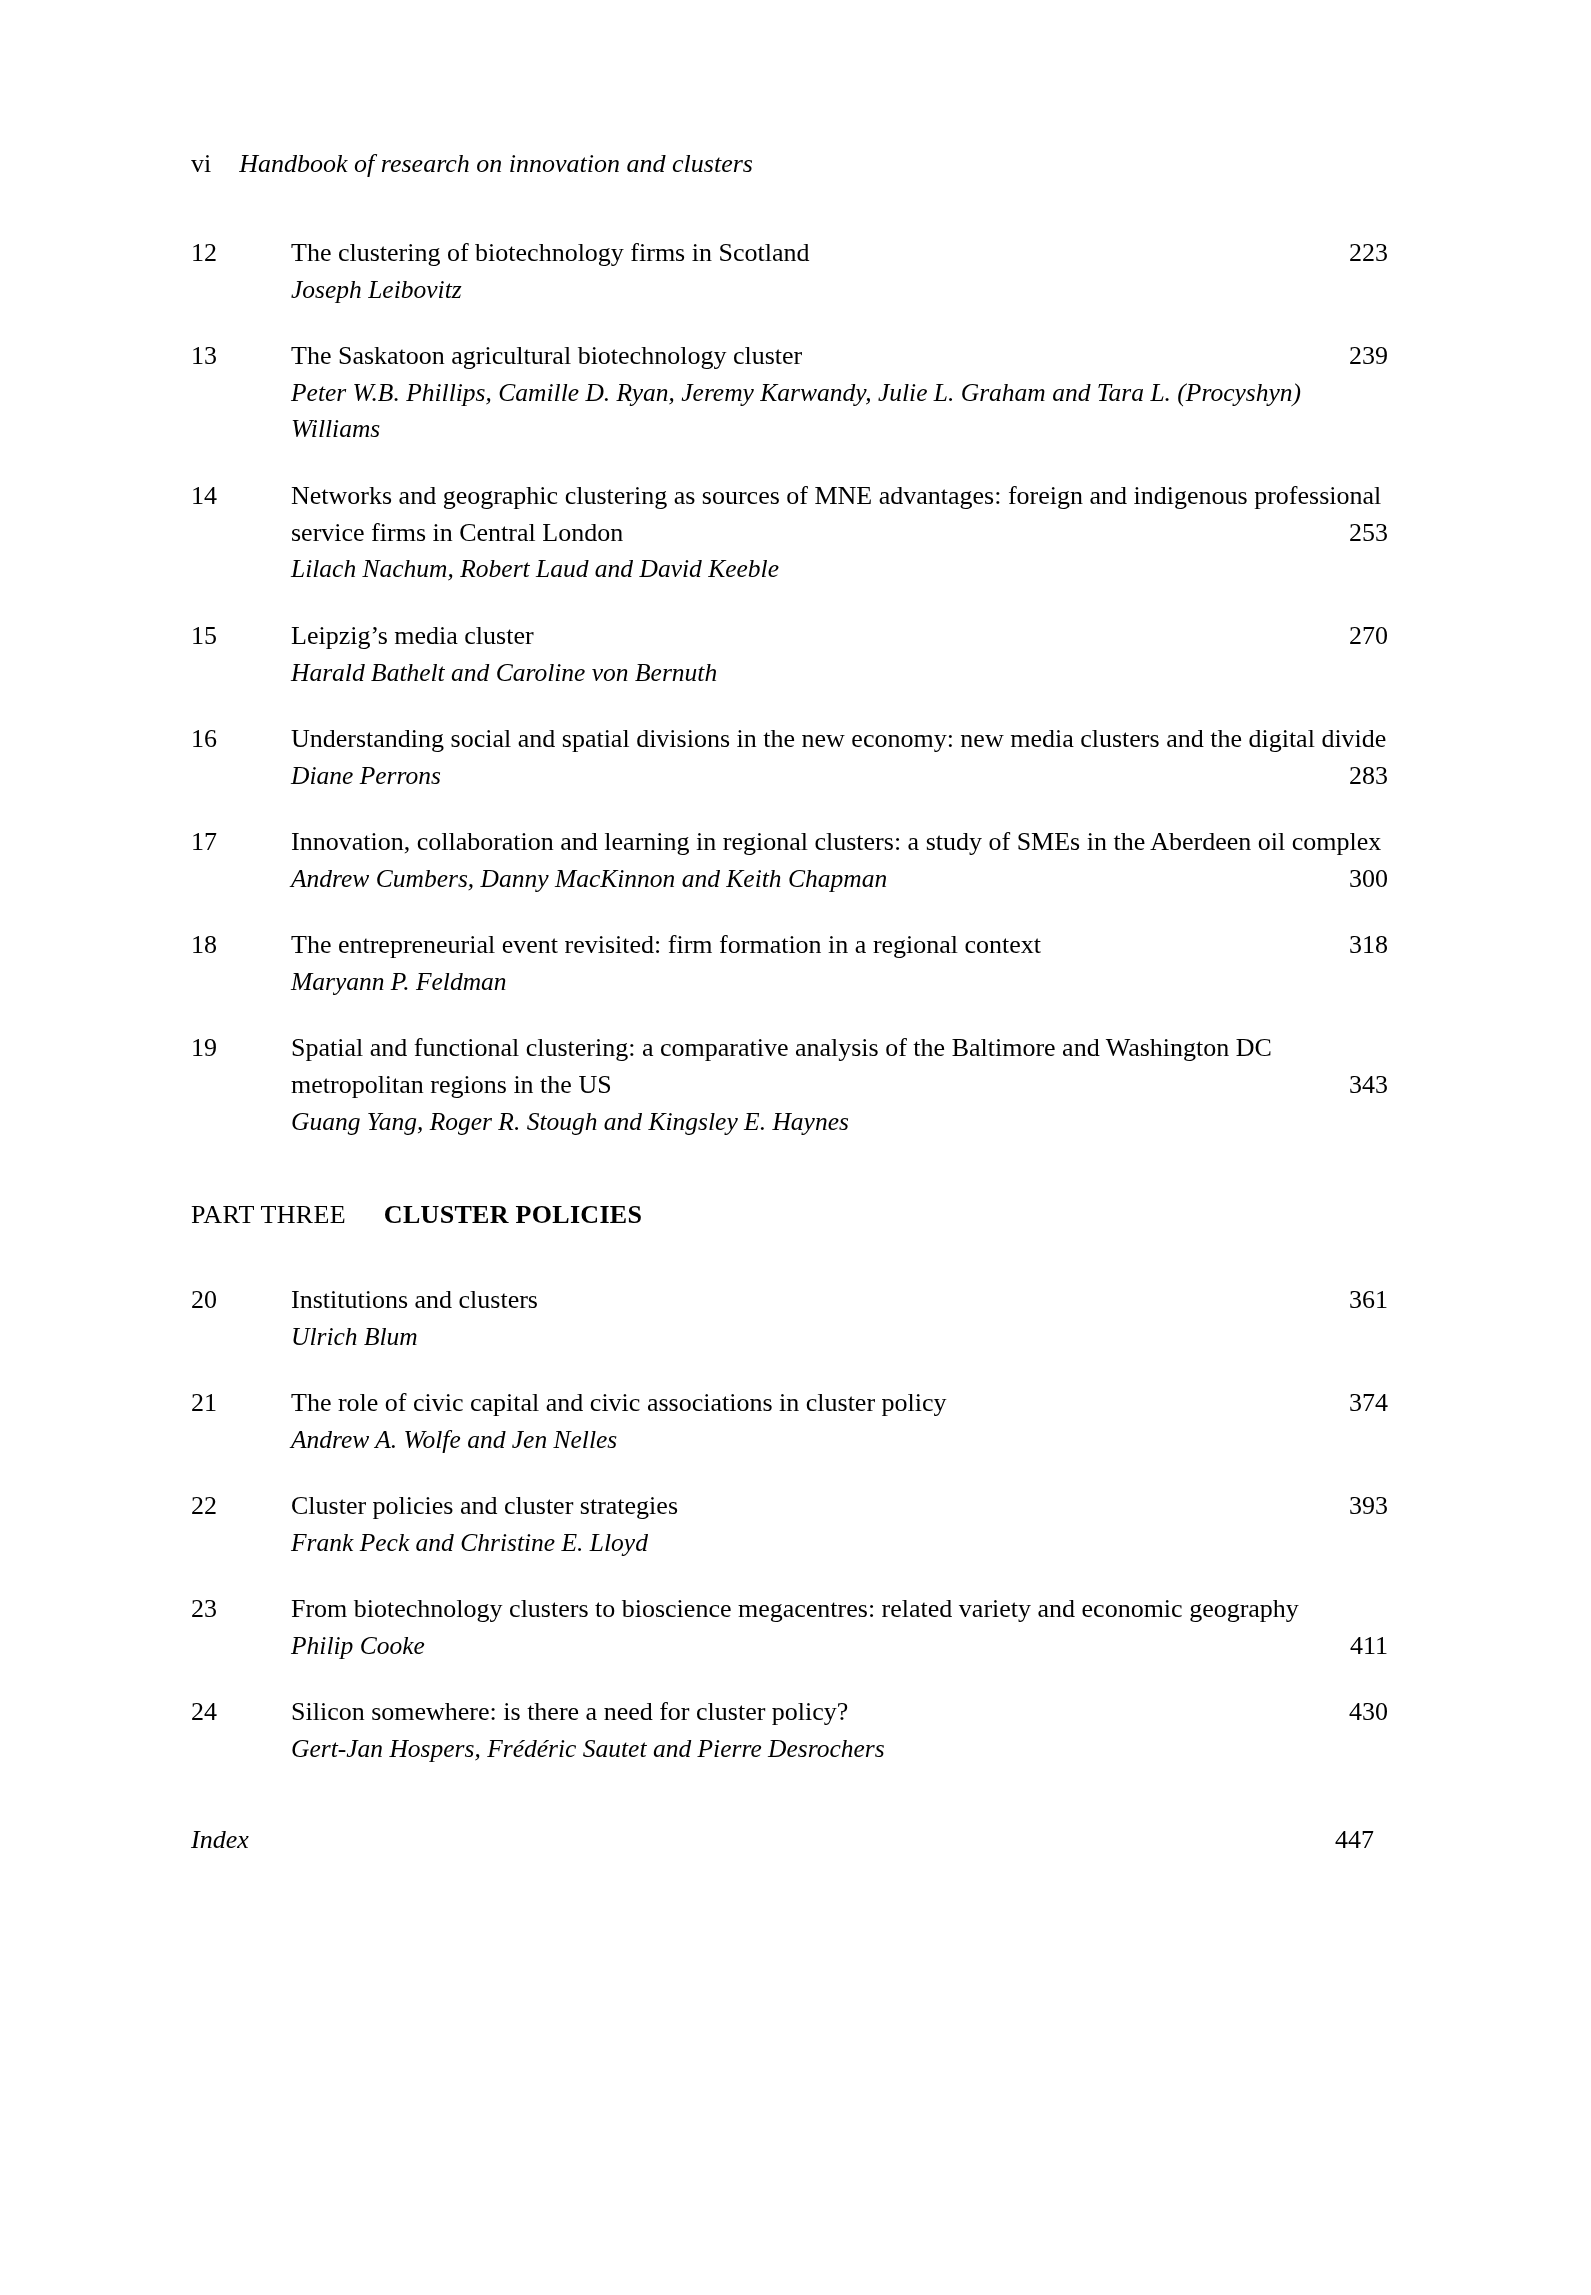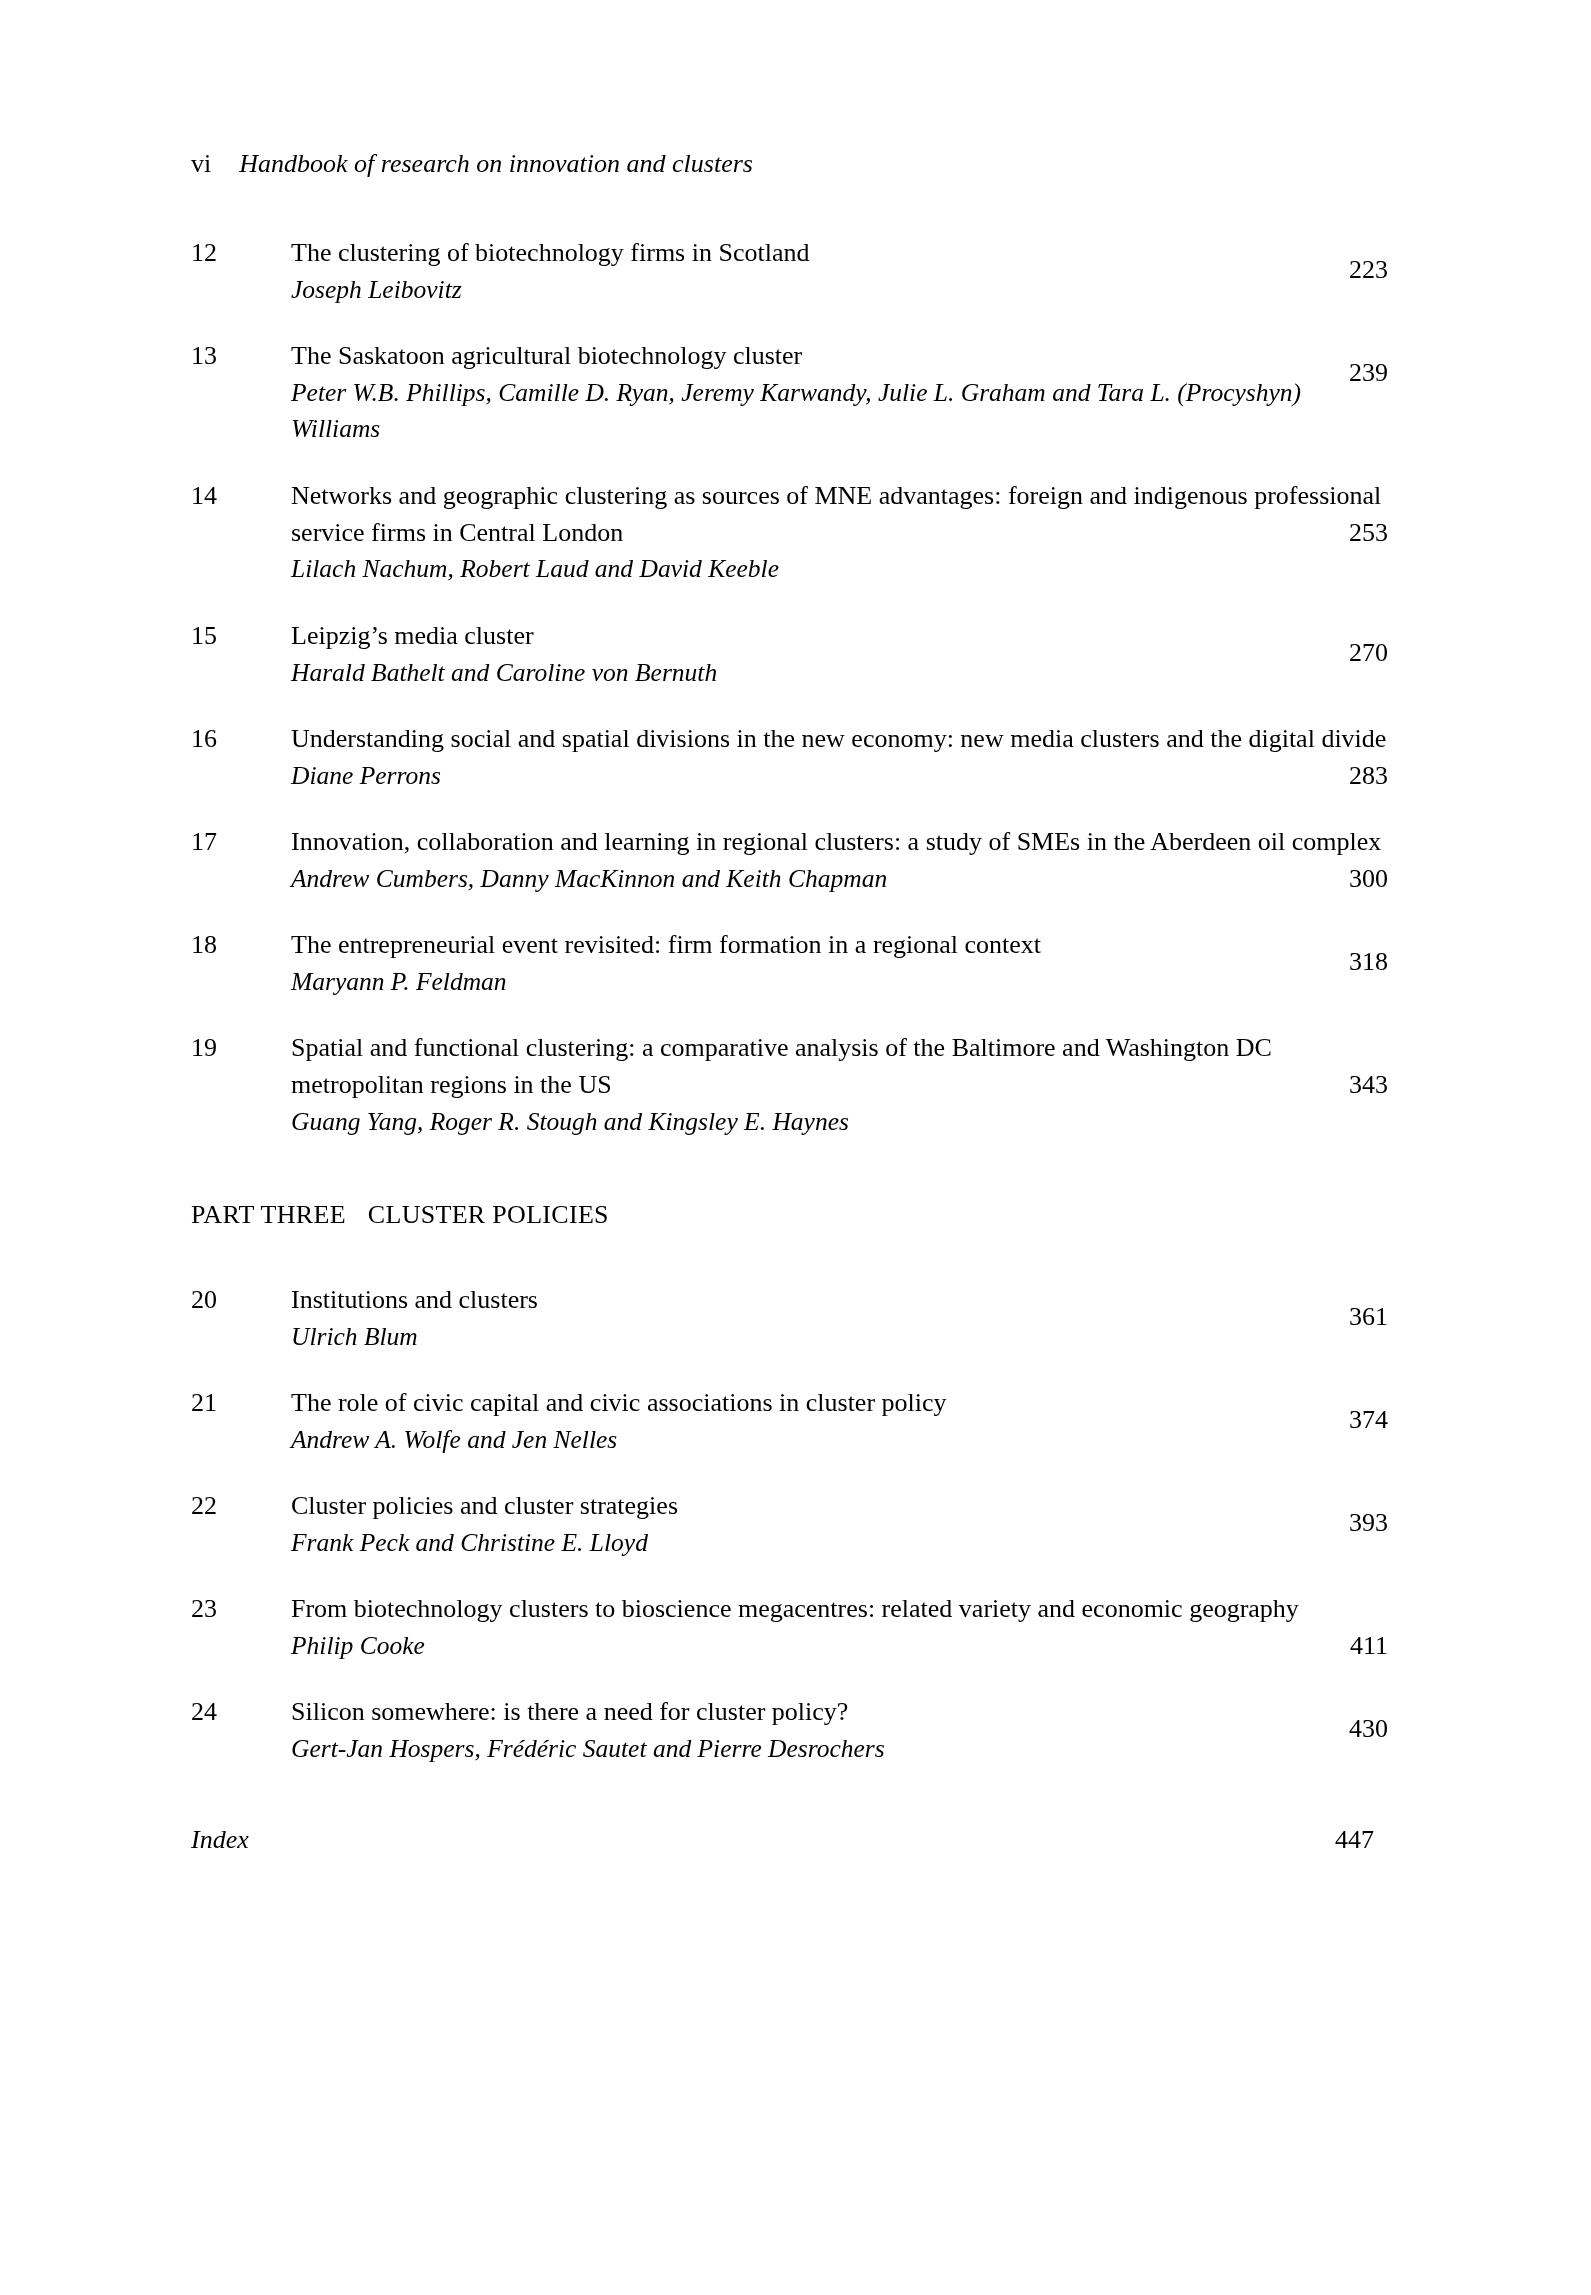--- a/index.html
+++ b/index.html
@@ -65,32 +65,32 @@
     font-style: italic;
   }
   .page-num {
     position: absolute;
     right: 0;
     font-size: 26px;
     line-height: 1.42;
     text-align: right;
     width: 96px;
   }
-  .pn-row0 { top: 17px; }
+  .pn-row0 { top: 0; }
   .pn-row1 { top: 37px; }
 
   .part-head {
     font-size: 26px;
     line-height: 1.42;
     margin-top: 57px;
     margin-bottom: 48px;
     letter-spacing: 0.3px;
   }
   .part-head .part-label { }
-  .part-head .part-name { margin-left: 22px; }
+  .part-head .part-name { margin-left: 38px; font-weight: bold; }
 
   .index-row {
     position: relative;
     margin-top: 54px;
   }
   .index-label {
     font-size: 26px;
     font-style: italic;
     line-height: 1.42;
   }

